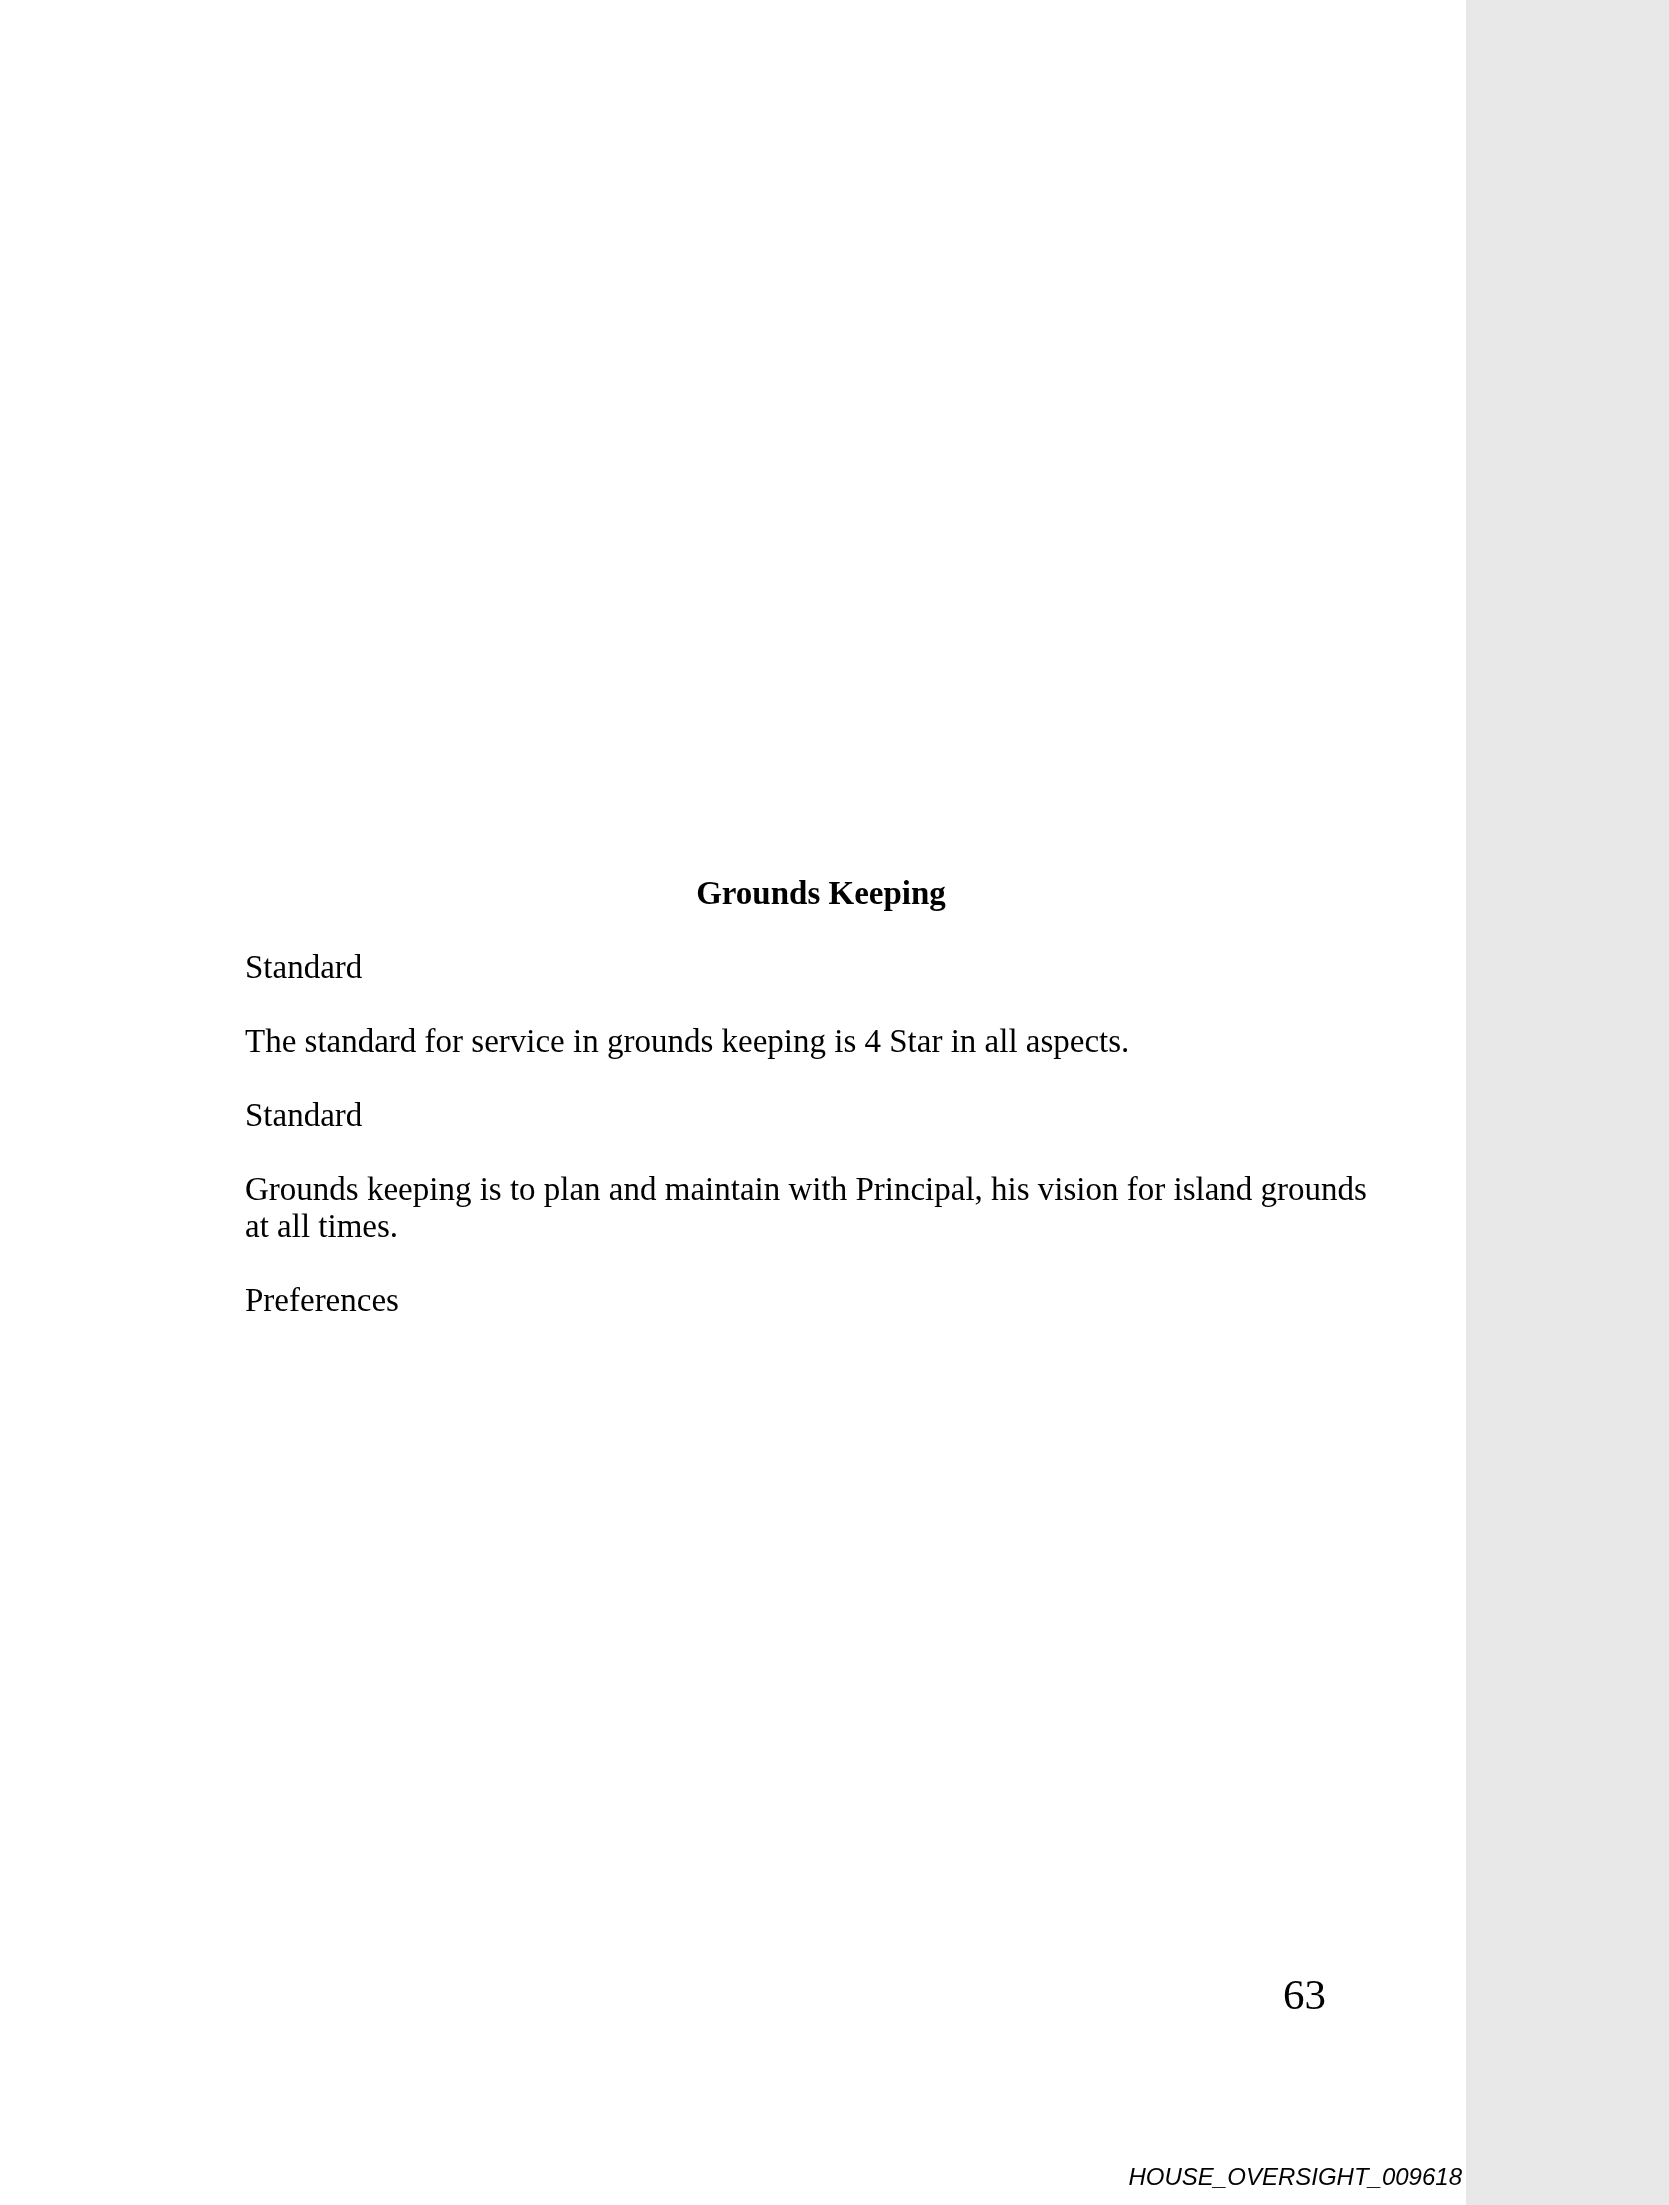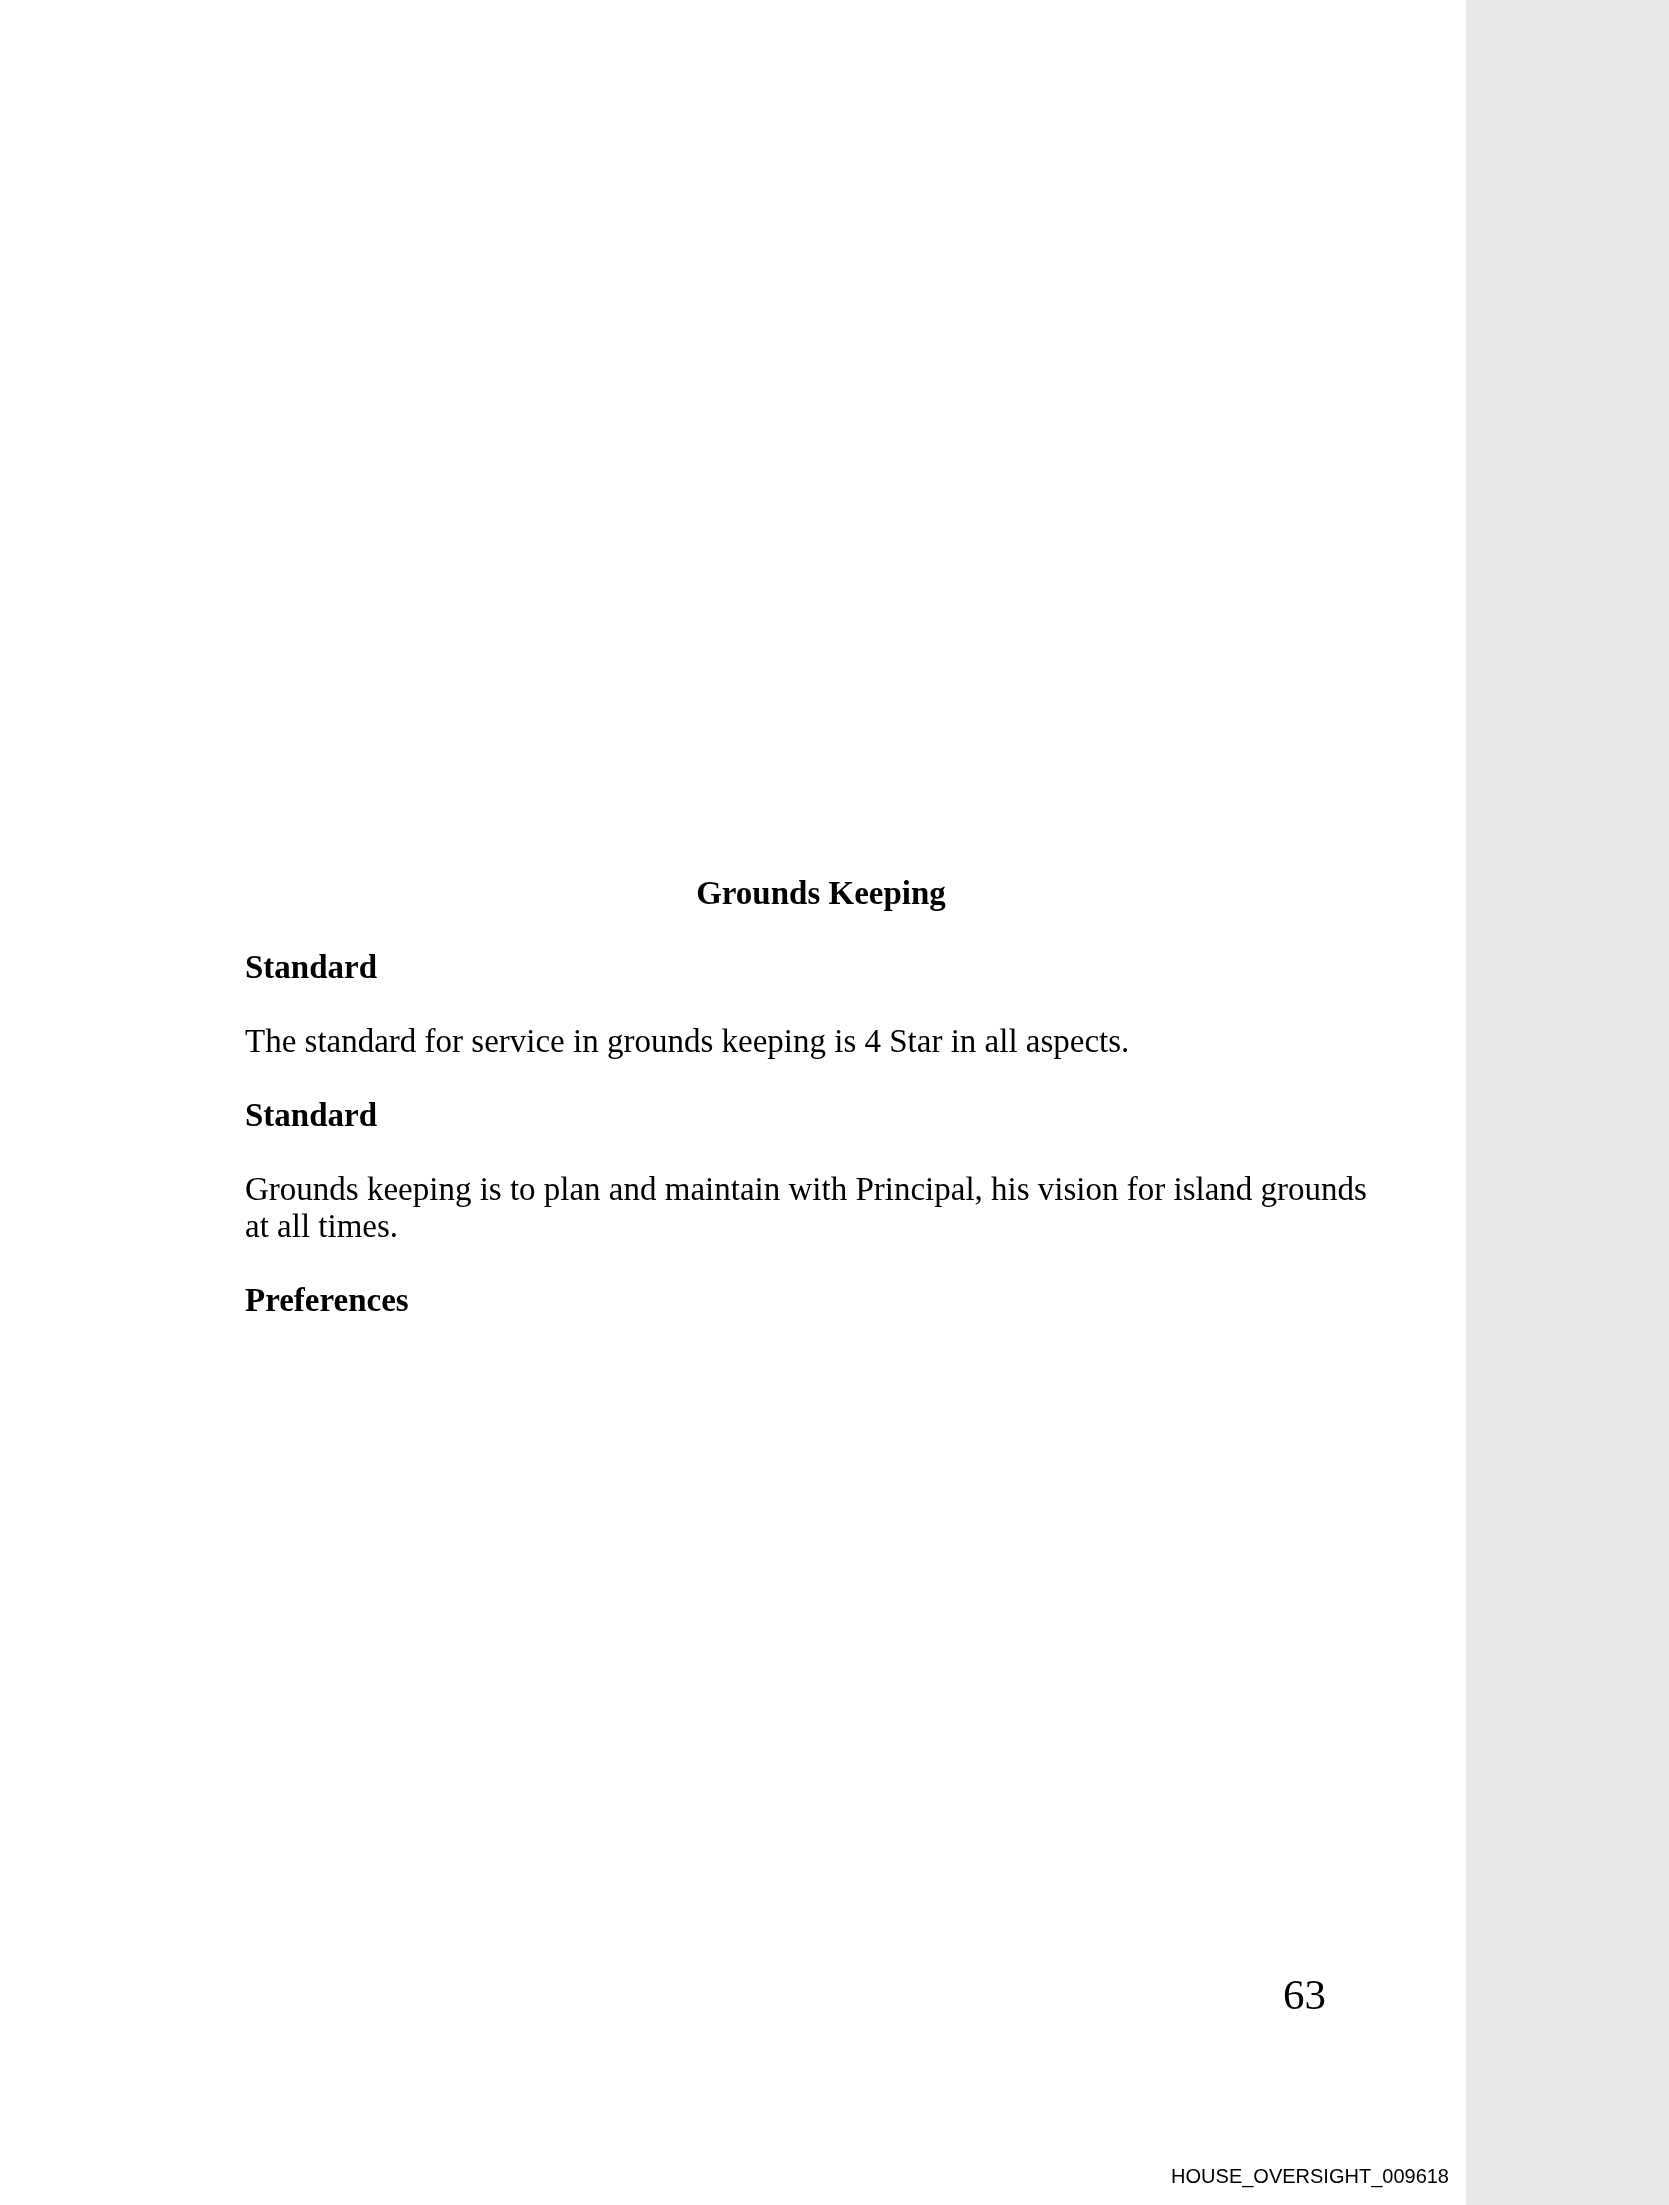--- a/index.html
+++ b/index.html
@@ -23,42 +23,43 @@
     width: 1152px;
     font-size: 33px;
     line-height: 37px;
   }
   .doc-title {
     text-align: center;
     font-weight: bold;
     margin: 0 0 37px 0;
   }
   .section-heading {
-    font-weight: bold;
+    font-weight: normal;
     margin: 16px 0 37px 0;
   }
   .paragraph {
     margin: 0 0 37px 0;
     white-space: pre-wrap;
   }
   .page-number {
     position: absolute;
     left: 1283px;
     top: 1976px;
     font-size: 43px;
     line-height: 37px;
   }
   .bates-number {
     position: absolute;
-    right: 17px;
+    right: 4px;
     top: 2160px;
     font-family: "Liberation Sans", sans-serif;
-    font-size: 20px;
+    font-size: 24px;
     line-height: 33px;
     letter-spacing: 0px;
+    font-style: italic;
   }
 </style>
 </head>
 <body>
 
 <div class="page">
 
   <div class="content">
 
     <div class="doc-title">Grounds Keeping</div>

